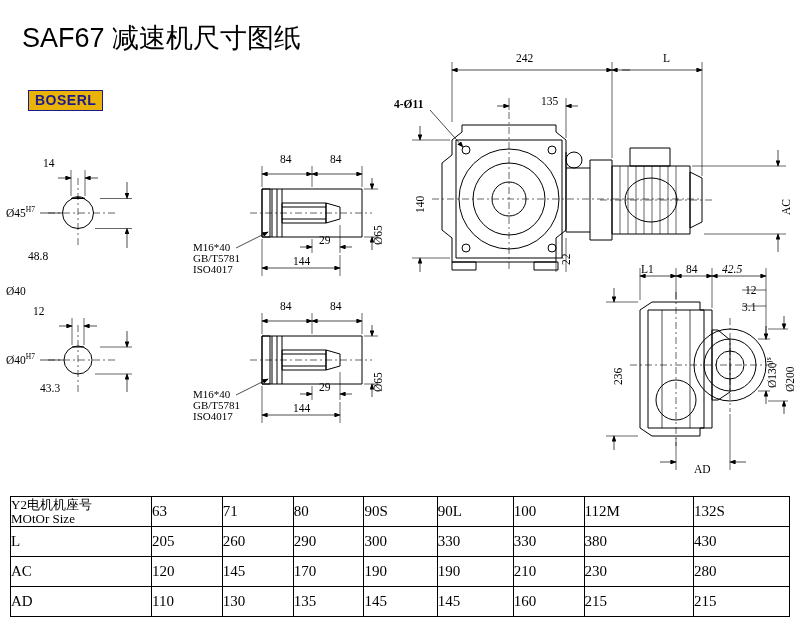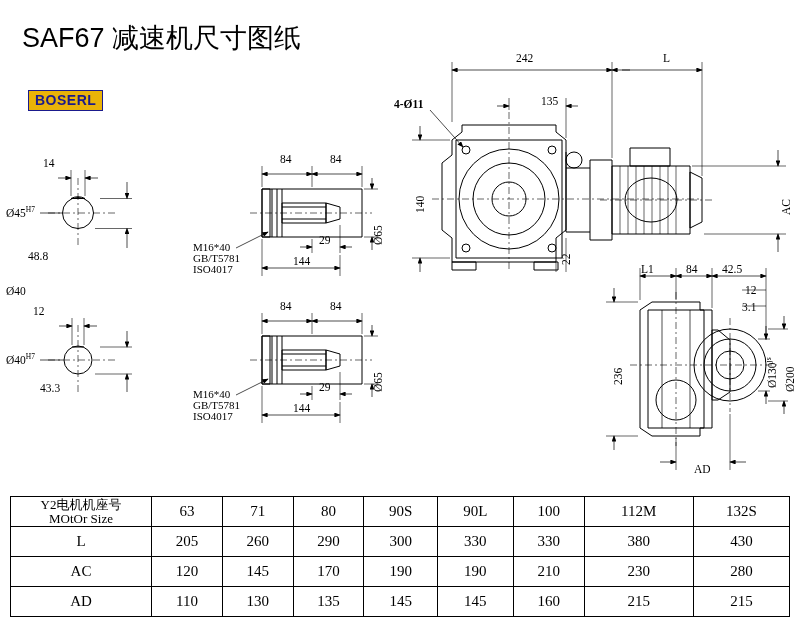--- a/index.html
+++ b/index.html
@@ -50,21 +50,20 @@
   #spec-table{
     position:absolute;
     left:10px;top:496px;
     width:780px;
     border-collapse:collapse;
     font-family:"Liberation Serif", serif;
     font-size:15px;
   }
   #spec-table td{
     border:1px solid #000;
-    text-align:center;
     height:29px;
     padding:0;
   }
   #spec-table td.head{
     width:140px;
     font-size:13px;
     line-height:14px;
   }
   #spec-table td.rowname{
     font-size:15px;
@@ -350,21 +349,21 @@
 <div class="lbl" style="left:516px;top:52px;">242</div>
 <div class="lbl" style="left:663px;top:52px;">L</div>
 <div class="lbl" style="left:394px;top:98px;font-weight:bold;">4-Ø11</div>
 <div class="lbl" style="left:541px;top:95px;">135</div>
 <div class="lbl rot" style="left:414px;top:213px;">140</div>
 <div class="lbl rot" style="left:560px;top:265px;">22</div>
 <div class="lbl rot" style="left:780px;top:215px;">AC</div>
 
 <div class="lbl" style="left:641px;top:263px;">L1</div>
 <div class="lbl" style="left:686px;top:263px;">84</div>
-<div class="lbl" style="left:722px;top:263px;">42.5</div>
+<div class="lbl" style="left:722px;top:263px;font-style:italic;">42.5</div>
 <div class="lbl" style="left:745px;top:284px;">12</div>
 <div class="lbl" style="left:742px;top:301px;">3.1</div>
 <div class="lbl rot" style="left:612px;top:385px;">236</div>
 <div class="lbl rot" style="left:764px;top:388px;"><span>Ø130</span><span class="sup">js</span></div>
 <div class="lbl rot" style="left:784px;top:392px;">Ø200</div>
 <div class="lbl" style="left:694px;top:463px;">AD</div>
 
 </div>
 
 <table id="spec-table">

